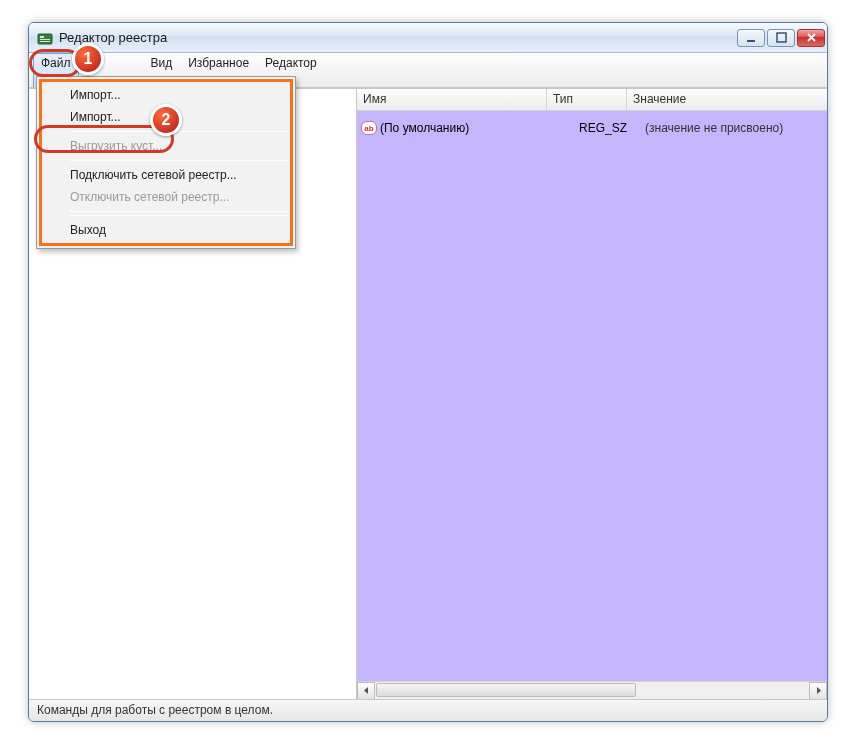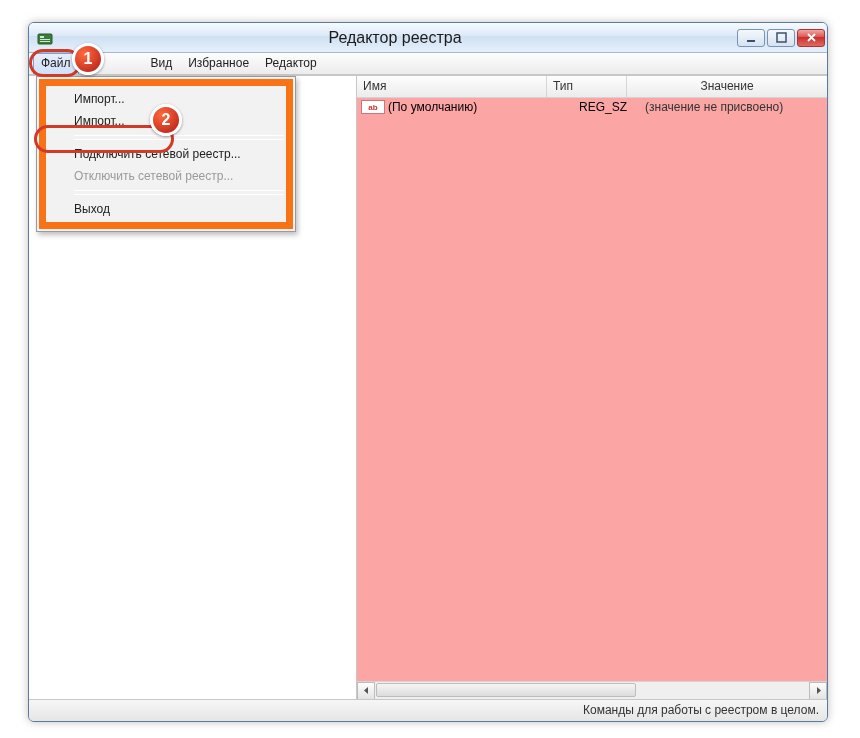--- a/index.html
+++ b/index.html
@@ -31,34 +31,34 @@
     display: flex;
     align-items: center;
     padding: 0 2px 0 8px;
     gap: 6px;
   }
   .app-icon {
     width: 16px; height: 16px;
     display: flex; align-items: center; justify-content: center;
   }
   .app-icon svg { width: 16px; height: 16px; }
-  .title { flex: 1; color: #1a1a1a; font-size: 16px; text-align: center; }
+  .title { flex: 1; color: #1a1a1a; font-size: 13px; }
   .win-controls { display: flex; gap: 2px; align-items: center; }
   .win-btn {
     width: 28px; height: 18px;
     border: 1px solid #7a93b2;
     border-radius: 3px;
     background: linear-gradient(#f4f8fd,#d6e3f0);
     display: flex; align-items: center; justify-content: center;
     cursor: default;
   }
   .win-btn.close { background: linear-gradient(#f3a6a1,#d9534f 45%,#c9302c 46%,#e06a60); border-color: #a33; }
   .win-btn svg { width: 11px; height: 11px; }
   .menubar {
-    height: 22px;
+    height: 35px;
     background: linear-gradient(#fdfdfd,#ececec);
     border-bottom: 1px solid #c7c7c7;
     display: flex;
     align-items: stretch;
     padding: 0 4px;
     gap: 0;
     position: relative;
   }
   .menu-item {
     padding: 3px 8px 0 8px;
@@ -104,52 +104,53 @@
     overflow: hidden;
   }
   .left-pane {
     width: 328px;
     background: #fff;
     border-right: 1px solid #c7c7c7;
     position: relative;
   }
   .right-pane {
     flex: 1;
-    background: #fca5a5;
+    background: #c4b5fd;
     display: flex;
     flex-direction: column;
+    gap: 8px;
   }
   .col-headers {
     height: 22px;
     display: flex;
     background: linear-gradient(#fdfdfd,#ececec);
     border-bottom: 1px solid #d4d4d4;
   }
   .col-h {
     padding: 3px 6px;
     border-right: 1px solid #d4d4d4;
     color: #333;
   }
   .col-h.name { width: 190px; }
   .col-h.type { width: 80px; }
-  .col-h.val { flex: 1; border-right: none; text-align: center; }
+  .col-h.val { flex: 1; border-right: none; }
   .list-body { flex: 1; overflow: hidden; position: relative; }
   .row {
     display: flex;
     align-items: center;
     height: 18px;
     padding: 0 4px;
   }
   .row .c-name { width: 186px; display: flex; align-items: center; gap: 3px; }
   .row .c-type { width: 80px; text-align: right; }
   .row .c-val { flex: 1; color: #333; margin-left: 18px; }
   .str-icon {
-    width: 24px; height: 14px;
+    width: 16px; height: 14px;
     border: 1px solid #c77;
-    border-radius: 0;
+    border-radius: 6px;
     background: #fff;
     display: flex; align-items: center; justify-content: center;
     font-size: 8px; font-weight: bold; color: #c33;
   }
   .hscroll {
     height: 18px;
     display: flex;
     align-items: center;
     background: #f0f0f0;
     border-top: 1px solid #d4d4d4;
@@ -167,34 +168,33 @@
     background: linear-gradient(#f5f5f5,#dcdcdc);
     border: 1px solid #bcbcbc;
     border-radius: 2px;
   }
   .statusbar {
     height: 22px;
     background: linear-gradient(#f6f6f6,#e6e6e6);
     border-top: 1px solid #c7c7c7;
     padding: 3px 8px;
     color: #333;
-    text-align: right;
   }
   .dropdown {
     position: absolute;
     left: 36px; top: 76px;
     width: 260px;
     background: #f2f2f2;
     border: 1px solid #9a9a9a;
     box-shadow: 2px 3px 5px rgba(0,0,0,.25);
     padding: 2px;
     z-index: 40;
   }
   .dd-inner {
-    border: 7px solid #f97316;
+    border: 3px solid #f97316;
     padding: 2px 0;
   }
   .dd-item {
     display: flex;
     align-items: center;
     height: 22px;
     padding: 0 10px 0 28px;
     color: #222;
     cursor: default;
     position: relative;
@@ -301,20 +301,23 @@
 
 <div class="dropdown">
   <div class="dd-inner">
     <div class="dd-item">
         <span>Импорт...</span>
       </div>
     <div class="dd-item">
         <span>Импорт...</span>
       </div>
     <div class="dd-sep"></div>
+    <div class="dd-item disabled">
+        <span>Выгрузить куст...</span>
+      </div>
     <div class="dd-sep"></div>
     <div class="dd-item">
         <span>Подключить сетевой реестр...</span>
       </div>
     <div class="dd-item disabled">
         <span>Отключить сетевой реестр...</span>
       </div>
     <div class="dd-sep"></div>
     <div class="dd-sep"></div>
     <div class="dd-item">

